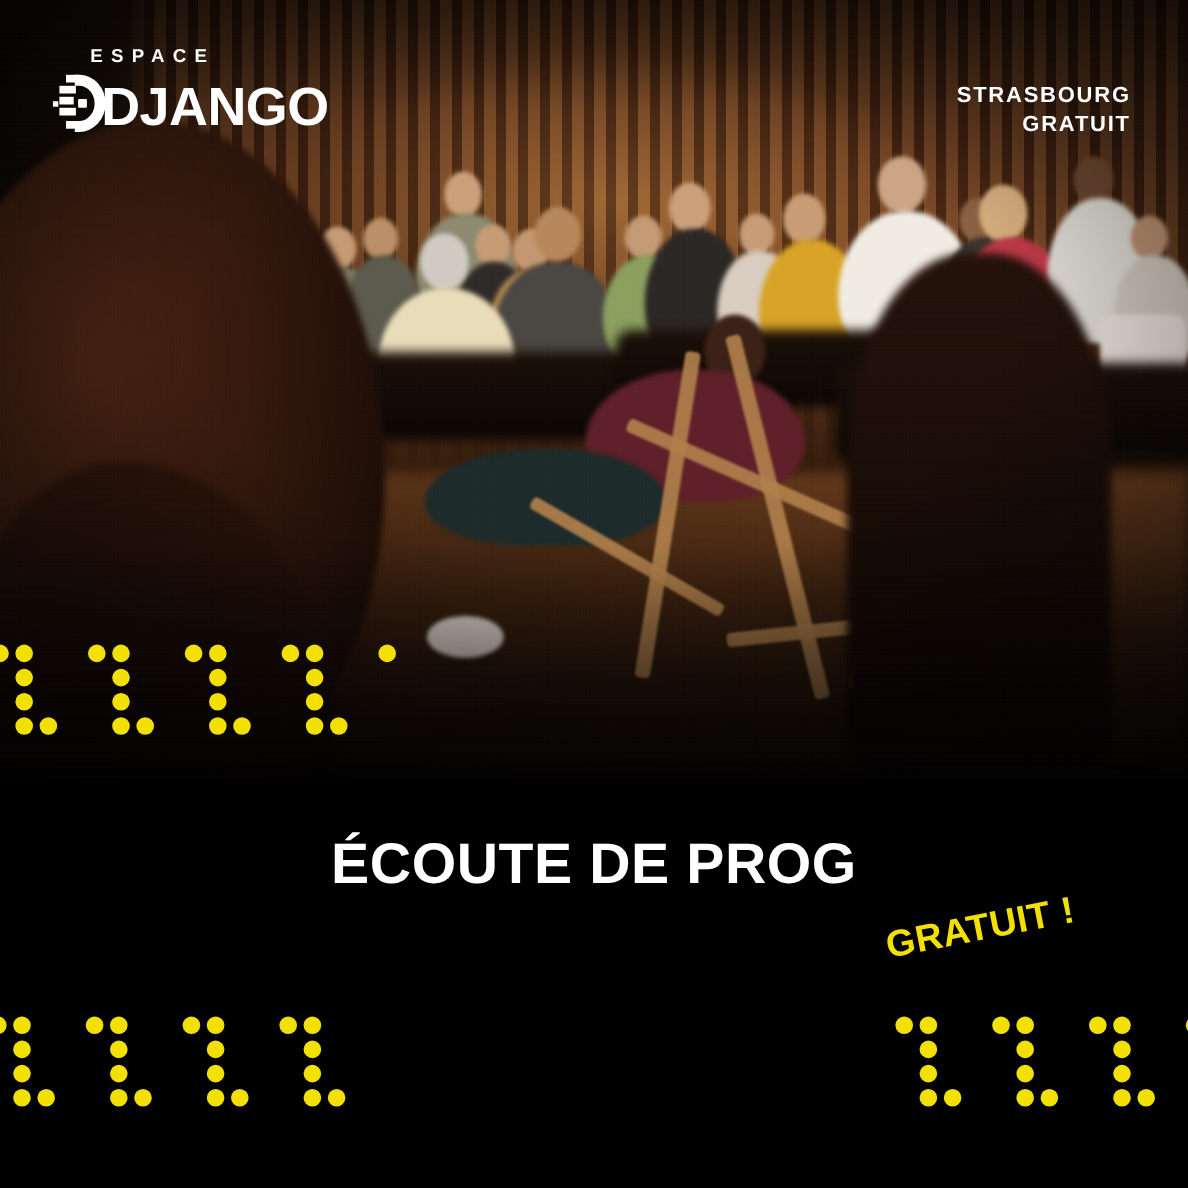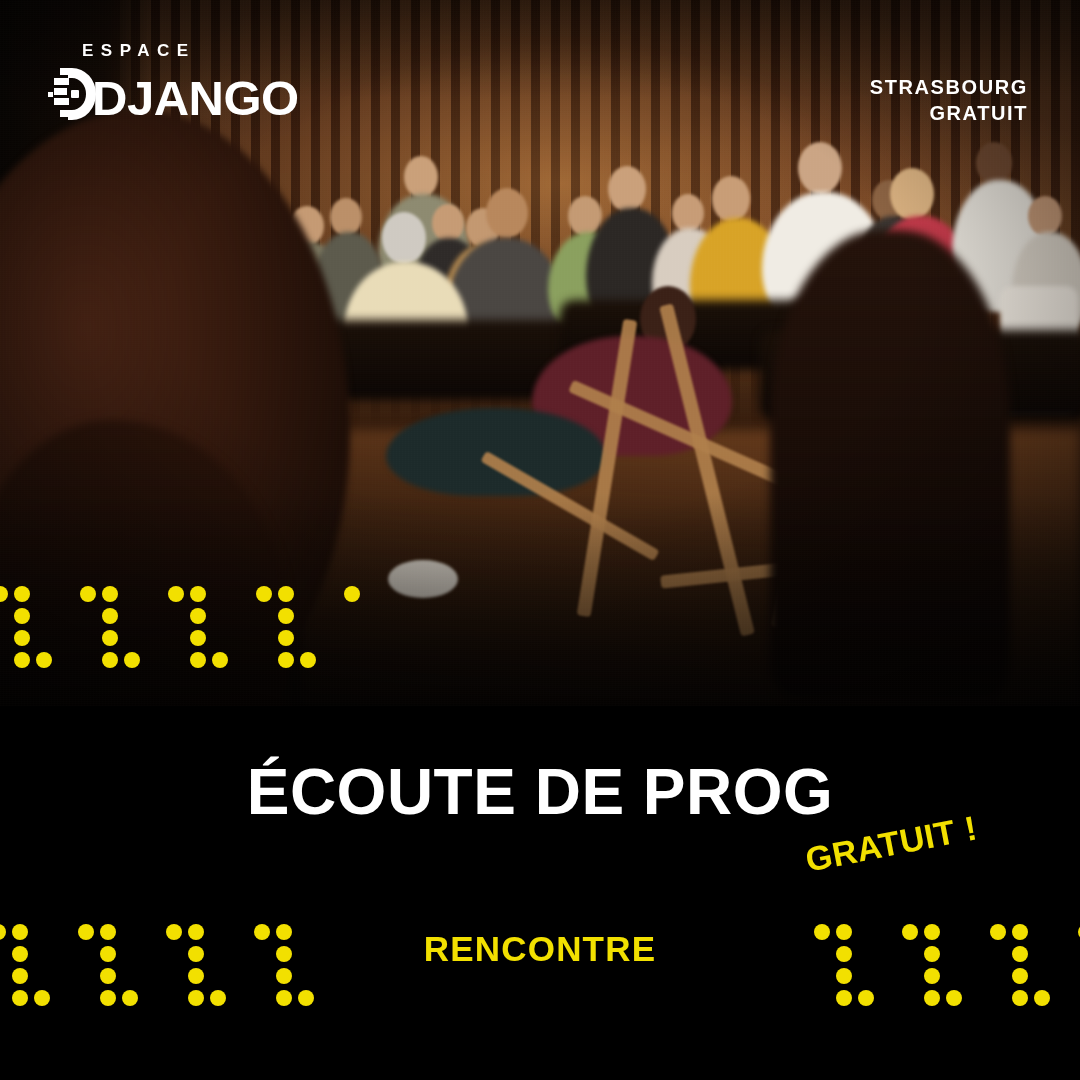--- a/index.html
+++ b/index.html
@@ -106,21 +106,21 @@
   }
 
   
   .dots{position:absolute;}
   .dot{position:absolute;width:16px;height:16px;border-radius:50%;background:#F2E000;}
 
   
   .panel{position:absolute;left:0;top:706px;width:1080px;height:374px;background:#000;}
   .title{
     position:absolute;left:0;top:54px;width:1080px;text-align:center;
-    color:#fff;font-size:64px;font-weight:700;letter-spacing:.5px;line-height:1;
+    color:#fff;font-size:52px;font-weight:700;letter-spacing:.5px;line-height:1;
   }
   .gratuit{
     position:absolute;left:806px;top:135px;
     color:#F2E000;font-size:34px;font-weight:700;letter-spacing:.5px;
     transform:rotate(-11deg);transform-origin:left center;white-space:nowrap;
   }
   .meta{
     position:absolute;left:0;top:222px;width:1080px;text-align:center;color:#F2E000;
   }
   .meta-line1{font-size:35px;font-weight:700;letter-spacing:1.2px;line-height:1.18;}
@@ -272,21 +272,20 @@
     </div>
   </div>
 
   <div class="panel">
 
     <div class="title">ÉCOUTE DE PROG</div>
 
     <div class="gratuit">GRATUIT !</div>
 
     <div class="meta">
-      <div class="meta-line1">RENCONTRE</div>
     </div>
 
     <div class="dots" id="dots-left" style="left:-10px;top:218px;width:320px;height:110px;">
         <span class="dot" style="left: 0px; top: 0px; width: 16px; height: 16px; background: rgb(242, 224, 0);"></span>
         <span class="dot" style="left: 22px; top: 0px; width: 16px; height: 16px; background: rgb(242, 224, 0);"></span>
         <span class="dot" style="left: 22px; top: 22px; width: 16px; height: 16px; background: rgb(242, 224, 0);"></span>
         <span class="dot" style="left: 22px; top: 44px; width: 16px; height: 16px; background: rgb(242, 224, 0);"></span>
         <span class="dot" style="left: 22px; top: 66px; width: 16px; height: 16px; background: rgb(242, 224, 0);"></span>
         <span class="dot" style="left: 44px; top: 66px; width: 16px; height: 16px; background: rgb(242, 224, 0);"></span>
         <span class="dot" style="left: 88px; top: 0px; width: 16px; height: 16px; background: rgb(242, 224, 0);"></span>

